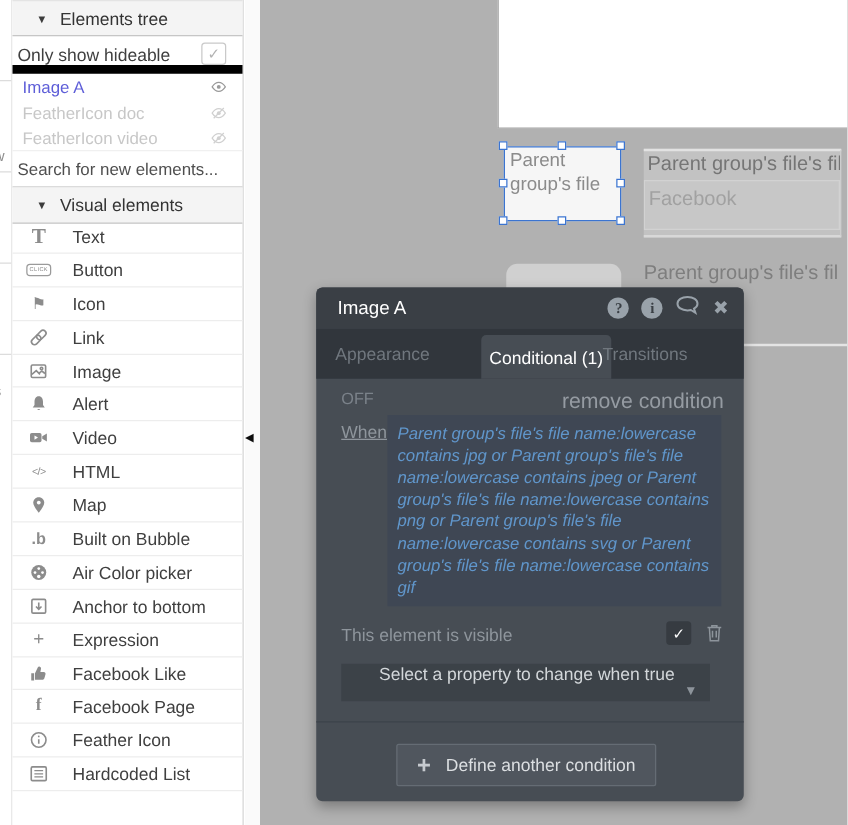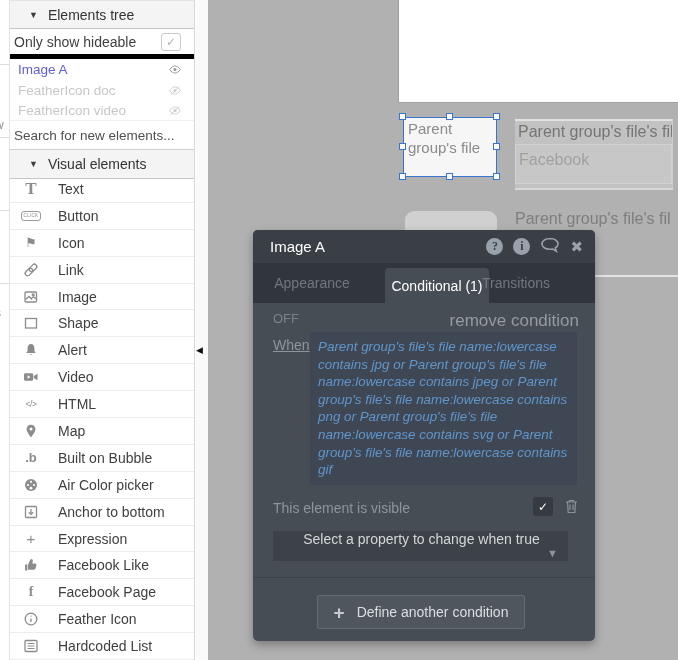--- a/index.html
+++ b/index.html
@@ -8,21 +8,21 @@
 
   
   .gutter { position:absolute; left:0; top:0; width:10px; height:660px; background:#fff; border-right:1px solid #e2e2e2; overflow:hidden; z-index:5; }
   .gutter .gline { position:absolute; left:0; width:10px; border-top:1px solid #dcdcdc; }
   .gutter .frag { position:absolute; left:-5px; color:#8f8f8f; font-size:12px; }
 
   
   .sidebar { position:absolute; left:10px; top:0; width:185px; height:660px; background:#fff; border-right:1px solid #d6d6d6; z-index:5; font-size:14px; color:#3f3f3f; }
   .sec-header { height:29px; background:#f4f4f4; border-top:1px solid #e4e4e4; border-bottom:1px solid #c6c6c6; display:flex; align-items:center; padding-left:19px; font-size:14px; color:#333; }
   .sec-header .tri { font-size:9px; color:#3c3c3c; margin-right:10px; }
-  .hideable-row { height:30px; display:flex; align-items:center; justify-content:space-between; padding:0 13px 0 4px; border-bottom:5px solid #000000; }
+  .hideable-row { height:30px; display:flex; align-items:flex-end; justify-content:space-between; padding:0 13px 0 4px; border-bottom:7px solid #000000; }
   .checkbox { width:20px; height:18px; background:#fff; border:1px solid #c9c9c9; border-radius:3px; display:flex; align-items:center; justify-content:center; color:#b2b2b2; font-size:12px; font-weight:bold; }
   .tree-row { height:20px; display:flex; align-items:center; justify-content:space-between; padding:0 12px 0 8px; }
   .tree-row:first-child { height:21px; }
   .tree-row.sel .tree-label { color:#5e5ed8; }
   .tree-row.hid .tree-label { color:#c7c7c7; }
   .tree-label { font-size:13.5px; }
   .eye { display:flex; align-items:center; }
   .search-row { height:30px; display:flex; align-items:center; padding-left:4px; border-bottom:1px solid #cfcfcf; border-top:1px solid #f0f0f0; }
   .search-row input { border:none; outline:none; width:170px; font-size:13.5px; font-family:inherit; color:#4a4a4a; background:transparent; }
   .search-row input::placeholder { color:#4f4f4f; opacity:1; }
@@ -174,28 +174,20 @@
               <rect x="2" y="3" width="11.5" height="10" rx="1"></rect>
               <path d="M2.5 10.5 L6 7.5 L9 10.5 M8.5 9.3 L10.5 7.8 L13 9.8"></path>
               <circle cx="10.2" cy="5.8" r="1"></circle>
             </svg>
           </span>
           <span class="vlabel">Image</span>
         </div>
         <div class="vrow">
           <span class="ic">
             <svg width="16" height="16" viewBox="0 0 16 16" fill="none" stroke="#8c8c8c" stroke-width="1.3">
-              <rect x="2.5" y="3.5" width="11" height="9.5"></rect>
-            </svg>
-          </span>
-          <span class="vlabel">Shape</span>
-        </div>
-        <div class="vrow">
-          <span class="ic">
-            <svg width="16" height="16" viewBox="0 0 16 16" fill="none" stroke="#8c8c8c" stroke-width="1.3">
               <path d="M8 2 C5.6 2 4.6 4 4.6 6.4 L4.6 9 L3.2 11 L12.8 11 L11.4 9 L11.4 6.4 C11.4 4 10.4 2 8 2 Z" fill="#8c8c8c" stroke="none"></path>
               <path d="M6.8 12.2 a1.3 1.3 0 0 0 2.4 0 Z" fill="#8c8c8c" stroke="none"></path>
             </svg>
           </span>
           <span class="vlabel">Alert</span>
         </div>
         <div class="vrow">
           <span class="ic">
             <svg width="16" height="16" viewBox="0 0 16 16" fill="none" stroke="#8c8c8c" stroke-width="1.3">
               <rect x="1" y="4.3" width="9.2" height="7.4" rx="1.4" fill="#8c8c8c" stroke="none"></rect>
@@ -326,21 +318,21 @@
         <span class="circ-icon">i</span>
         <span>
           <svg width="20" height="16" viewBox="0 0 20 16" fill="none" stroke="#99a2aa" stroke-width="1.6">
             <path d="M10 1.5 C5.2 1.5 2 3.9 2 6.9 C2 9.9 5.2 12.3 10 12.3 C11 12.3 11.9 12.2 12.7 12 L16.3 14.2 L15.2 10.9 C16.9 9.9 18 8.5 18 6.9 C18 3.9 14.8 1.5 10 1.5 Z"></path>
           </svg>
         </span>
         <span class="close-icon">✖</span>
       </span>
     </div>
     <div class="dlg-tabs">
-        <div class="tab" style="left: 8px; width: 102px;">Appearance</div>
+        <div class="tab" style="left: 2px; width: 102px;">Appearance</div>
         <div class="tab active" style="left: 132px; width: 104px;">Conditional (1)</div>
         <div class="tab" style="left: 212px; width: 102px;">Transitions</div>
       </div>
     <div class="dlg-body">
       <span class="off-label">OFF</span>
       <span class="remove-cond">remove condition</span>
       <span class="when-label">When</span>
       <div class="when-box">Parent group's file's file name:lowercase contains jpg or Parent group's file's file name:lowercase contains jpeg or Parent group's file's file name:lowercase contains png or Parent group's file's file name:lowercase contains svg or Parent group's file's file name:lowercase contains gif</div>
       <span class="visible-row">This element is visible</span>
       <span class="vis-check">✓</span>

